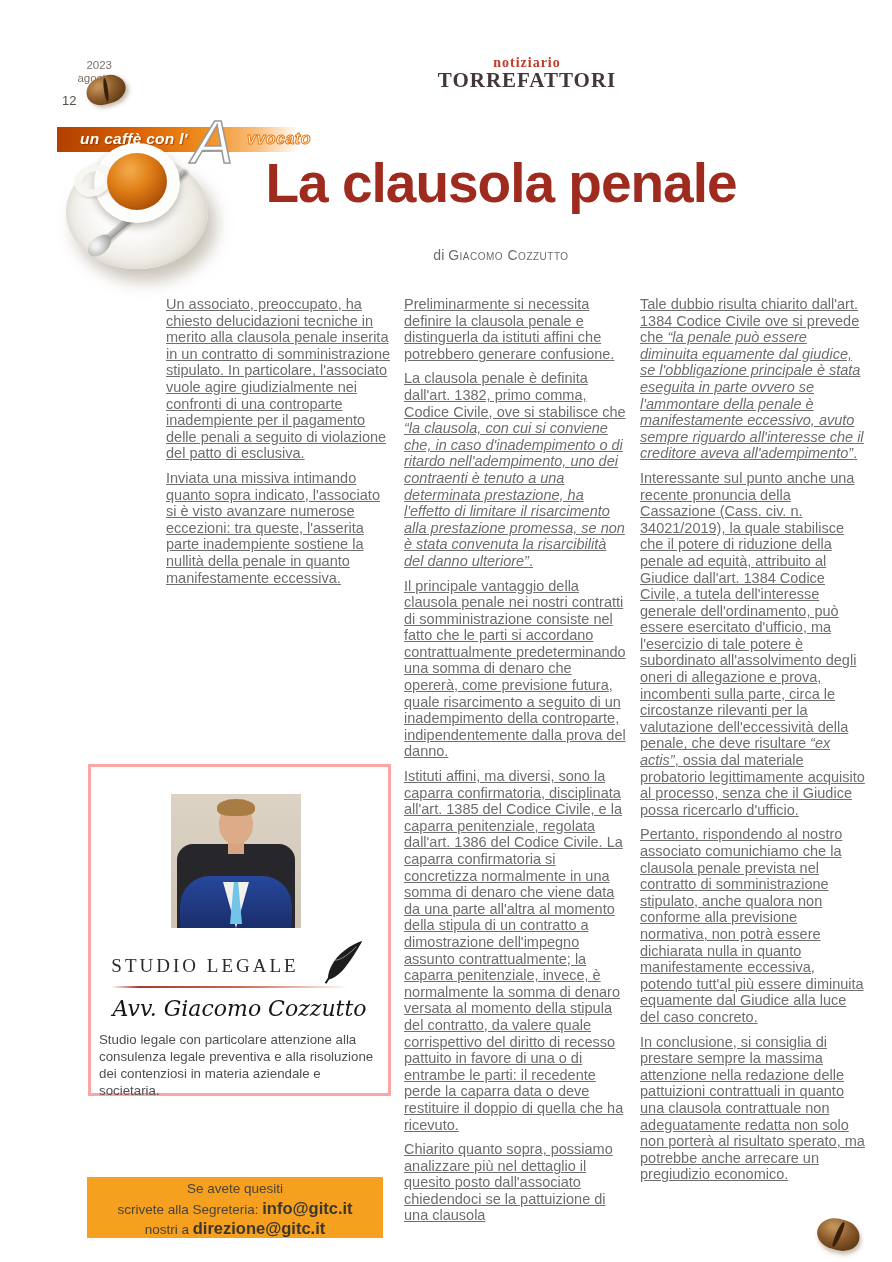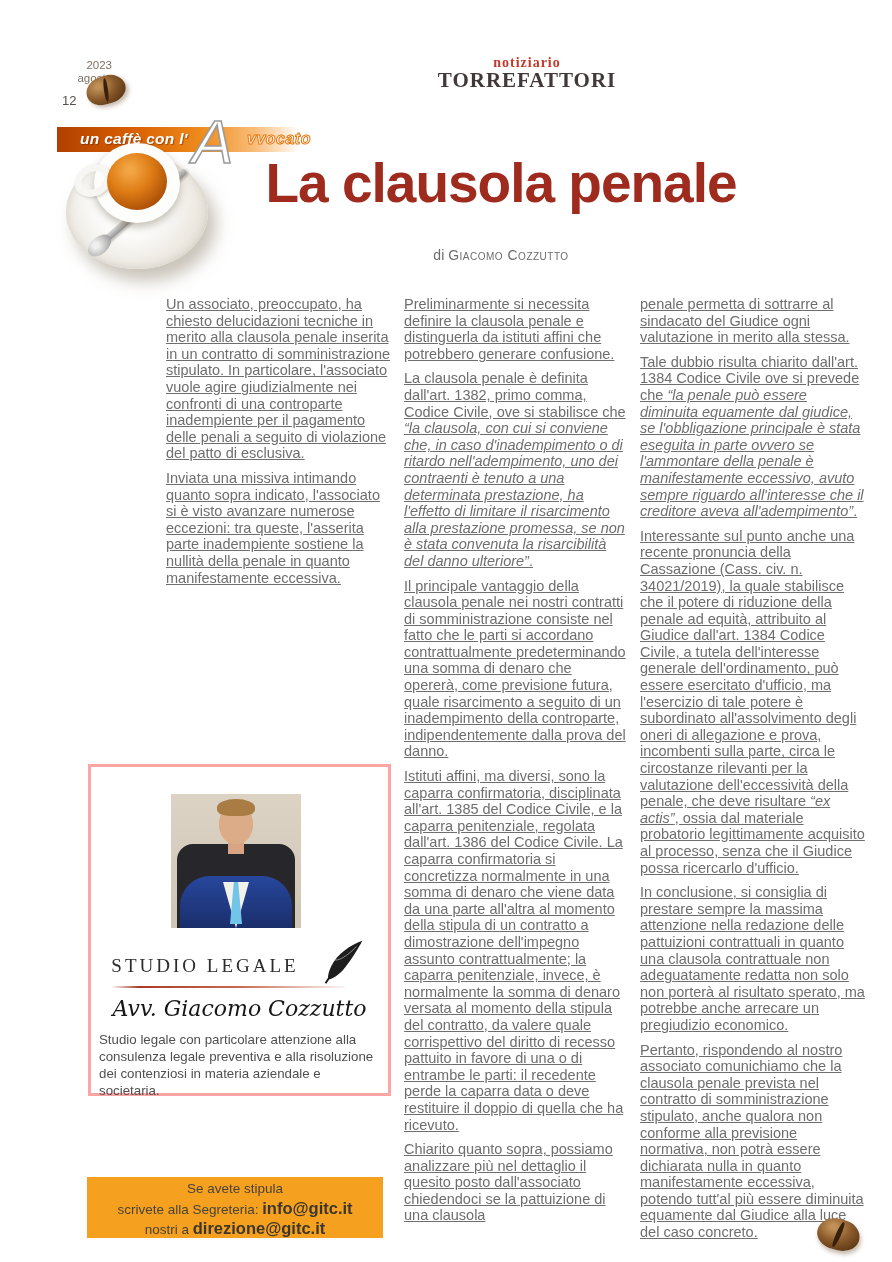--- a/index.html
+++ b/index.html
@@ -144,25 +144,24 @@
       <p><span>Inviata una missiva intimando quanto sopra indicato, l'associato si è visto avanzare numerose eccezioni: tra queste, l'asserita parte inadempiente sostiene la nullità della penale in quanto manifestamente eccessiva.</span></p>
     </div>
   <div class="col col-2">
       <p><span>Preliminarmente si necessita definire la clausola penale e distinguerla da istituti affini che potrebbero generare confusione.</span></p>
       <p><span>La clausola penale è definita dall'art. 1382, primo comma, Codice Civile, ove si stabilisce che </span><em>“la clausola, con cui si conviene che, in caso d'inadempimento o di ritardo nell'adempimento, uno dei contraenti è tenuto a una determinata prestazione, ha l'effetto di limitare il risarcimento alla prestazione promessa, se non è stata convenuta la risarcibilità del danno ulteriore”</em><span>.</span></p>
       <p><span>Il principale vantaggio della clausola penale nei nostri contratti di somministrazione consiste nel fatto che le parti si accordano contrattualmente predeterminando una somma di denaro che opererà, come previsione futura, quale risarcimento a seguito di un inadempimento della controparte, indipendentemente dalla prova del danno.</span></p>
       <p><span>Istituti affini, ma diversi, sono la caparra confirmatoria, disciplinata all'art. 1385 del Codice Civile, e la caparra penitenziale, regolata dall'art. 1386 del Codice Civile. La caparra confirmatoria si concretizza normalmente in una somma di denaro che viene data da una parte all'altra al momento della stipula di un contratto a dimostrazione dell'impegno assunto contrattualmente; la caparra penitenziale, invece, è normalmente la somma di denaro versata al momento della stipula del contratto, da valere quale corrispettivo del diritto di recesso pattuito in favore di una o di entrambe le parti: il recedente perde la caparra data o deve restituire il doppio di quella che ha ricevuto.</span></p>
       <p><span>Chiarito quanto sopra, possiamo analizzare più nel dettaglio il quesito posto dall'associato chiedendoci se la pattuizione di una clausola</span></p>
     </div>
   <div class="col col-3">
-      <p><span>penale permetta di sottrarre al sindacato del Giudice ogni valutazione in merito alla stessa.</span></p>
       <p><span>Tale dubbio risulta chiarito dall'art. 1384 Codice Civile ove si prevede che </span><em>“la penale può essere diminuita equamente dal giudice, se l'obbligazione principale è stata eseguita in parte ovvero se l'ammontare della penale è manifestamente eccessivo, avuto sempre riguardo all'interesse che il creditore aveva all'adempimento”</em><span>.</span></p>
       <p><span>Interessante sul punto anche una recente pronuncia della Cassazione (Cass. civ. n. 34021/2019), la quale stabilisce che il potere di riduzione della penale ad equità, attribuito al Giudice dall'art. 1384 Codice Civile, a tutela dell'interesse generale dell'ordinamento, può essere esercitato d'ufficio, ma l'esercizio di tale potere è subordinato all'assolvimento degli oneri di allegazione e prova, incombenti sulla parte, circa le circostanze rilevanti per la valutazione dell'eccessività della penale, che deve risultare </span><em>“ex actis”</em><span>, ossia dal materiale probatorio legittimamente acquisito al processo, senza che il Giudice possa ricercarlo d'ufficio.</span></p>
+      <p><span>Pertanto, rispondendo al nostro associato comunichiamo che la clausola penale prevista nel contratto di somministrazione stipulato, anche qualora non conforme alla previsione normativa, non potrà essere dichiarata nulla in quanto manifestamente eccessiva, potendo tutt'al più essere diminuita equamente dal Giudice alla luce del caso concreto.</span></p>
       <p><span>In conclusione, si consiglia di prestare sempre la massima attenzione nella redazione delle pattuizioni contrattuali in quanto una clausola contrattuale non adeguatamente redatta non solo non porterà al risultato sperato, ma potrebbe anche arrecare un pregiudizio economico.</span></p>
-      <p><span>Pertanto, rispondendo al nostro associato comunichiamo che la clausola penale prevista nel contratto di somministrazione stipulato, anche qualora non conforme alla previsione normativa, non potrà essere dichiarata nulla in quanto manifestamente eccessiva, potendo tutt'al più essere diminuita equamente dal Giudice alla luce del caso concreto.</span></p>
     </div>
 
   <div class="profile-card">
     <div class="photo">
       <div class="chair"></div>
       <div class="neck"></div>
       <div class="head"></div>
       <div class="hair"></div>
       <div class="suit"></div>
       <div class="shirt"></div>
@@ -173,21 +172,21 @@
       <path d="M52 6 C40 10 26 20 20 32 C17 38 16 44 17 46 C20 46 28 42 34 34 C42 24 49 12 52 6 Z" fill="#1d1d1d"></path>
       <path d="M50 8 C38 18 26 30 14 50" stroke="#1d1d1d" stroke-width="2" fill="none"></path>
       <path d="M24 26 C30 26 38 20 46 12" stroke="#ffffff" stroke-width="1" fill="none" opacity="0.5"></path>
     </svg>
     <div class="red-rule"></div>
     <div class="lawyer-name">Avv. Giacomo Cozzutto</div>
     <div class="profile-caption">Studio legale con particolare attenzione alla consulenza legale preventiva e alla risoluzione dei contenziosi in materia aziendale e societaria.</div>
   </div>
 
   <div class="contact-box">
-    <div>Se avete stipula</div>
+    <div>Se avete quesiti</div>
     <div>
       <span>scrivete alla Segreteria: </span><span class="email">info@gitc.it</span>
     </div>
     <div>
       <span>nostri a </span><span class="email">direzione@gitc.it</span>
     </div>
   </div>
 
   <div class="bean bean-footer"></div>
 

